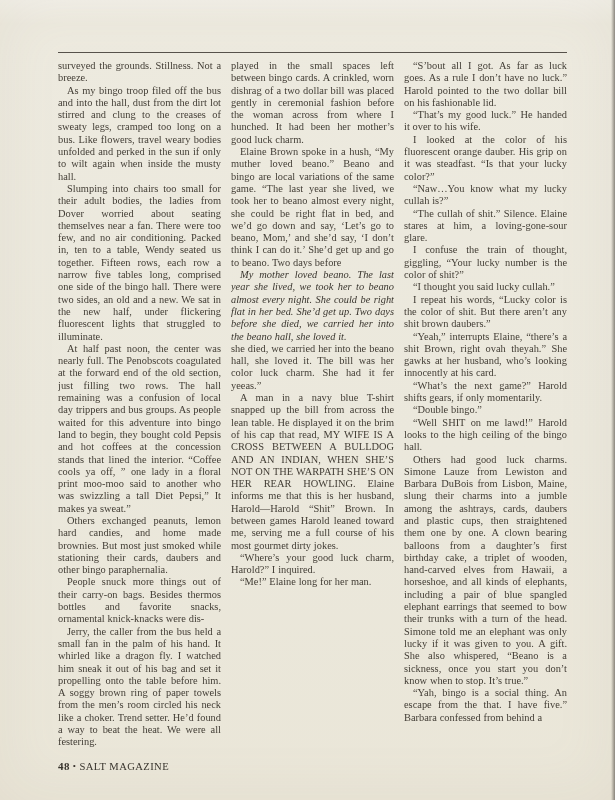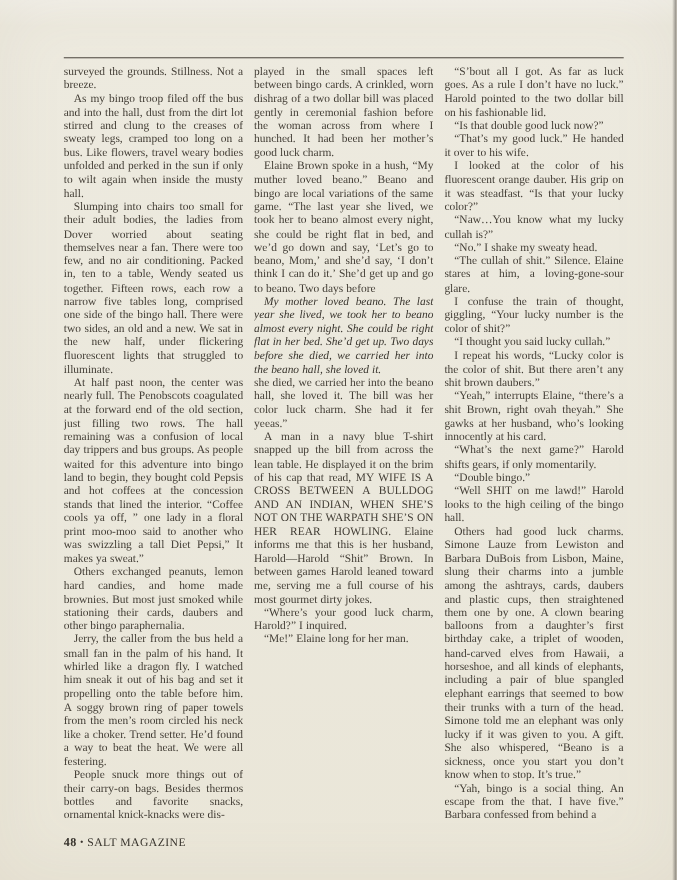--- a/index.html
+++ b/index.html
@@ -99,41 +99,39 @@
   <div class="content">
     <hr class="top-rule">
     <div class="columns">
 
       <div class="col">
         <p class="para flush">surveyed the grounds. Stillness. Not a breeze.</p>
         <p class="para">As my bingo troop filed off the bus and into the hall, dust from the dirt lot  stirred and clung to the creases of sweaty legs, cramped too long on a bus.  Like flowers, travel weary bodies unfolded and  perked in the sun if only to wilt again when inside the musty  hall.</p>
         <p class="para">Slumping into chairs too small for their  adult bodies, the ladies from Dover worried about seating themselves near a fan. There were too few, and no air conditioning. Packed in, ten to a table, Wendy seated us together. Fifteen rows, each row a narrow five tables long, comprised one side of the bingo hall. There were two sides, an old and a new. We sat in the new half, under flickering fluorescent lights that struggled to illuminate.</p>
         <p class="para">At half past noon, the center was nearly  full. The Penobscots coagulated at the forward end of the old section, just filling two rows. The hall remaining was a confusion of local day trippers and bus groups. As people waited for this adventure into bingo land to begin, they bought cold Pepsis and hot coffees at the concession stands that lined the interior. “Coffee cools ya off, ” one lady in a floral print moo-moo said to another  who was swizzling a tall Diet Pepsi,” It makes ya sweat.”</p>
         <p class="para">Others exchanged peanuts, lemon hard candies, and home made brownies. But most just smoked while stationing their cards, daubers and other bingo paraphernalia.</p>
+        <p class="para">People snuck more  things out of their carry-on bags. Besides thermos bottles  and favorite snacks, ornamental knick-knacks were dis-</p>
         <p class="para">Jerry, the caller from the bus held a small fan in the palm of his hand. It whirled like a dragon fly. I watched him sneak it out of his bag and set it propelling  onto  the  table  before him. A soggy brown  ring of paper towels from the men’s room circled his neck like a choker. Trend setter. He’d found a way to beat the heat. We were all festering.</p>
-        <p class="para">People snuck more  things out of their carry-on bags. Besides thermos bottles  and favorite snacks, ornamental knick-knacks were dis-</p>
       </div>
 
       <div class="col">
         <p class="para flush">played in the small spaces left between bingo cards. A crinkled, worn dishrag of a two dollar bill was placed gently in ceremonial fashion  before the woman across from where I hunched. It had been her mother’s good luck charm.</p>
         <p class="para">Elaine Brown spoke in a hush, “My muther loved beano.” Beano and bingo are local variations of the same game. “The last year  she lived, we took her to beano almost every night, she could be right flat in bed, and we’d go down and say, ‘Let’s go to beano, Mom,’ and she’d say, ‘I don’t think I can do it.’ She’d get up and go to beano. Two days before</p>
         <p class="para pull-quote">My mother loved beano. The last year she lived, we took her to beano almost every night. She could be right flat in her bed. She’d get up. Two days before she died, we carried her into the beano hall, she loved it.</p>
         <p class="para flush">she died, we carried her  into the beano hall, she loved it. The bill was her color luck charm. She had it fer yeeas.”</p>
         <p class="para">A man in a navy blue T-shirt snapped  up the bill from across the lean table. He displayed  it on the brim of his cap that read, MY WIFE IS A CROSS BETWEEN A BULLDOG AND AN INDIAN, WHEN SHE’S NOT ON THE WARPATH SHE’S ON HER REAR HOWLING. Elaine informs me  that this is her  husband,  Harold—Harold “Shit” Brown. In between games Harold leaned toward me, serving me a full course of his most gourmet dirty jokes.</p>
         <p class="para">“Where’s your good luck charm, Harold?” I inquired.</p>
         <p class="para">“Me!” Elaine long for her man.</p>
       </div>
 
       <div class="col">
         <p class="para">“S’bout all I got. As far as luck goes. As a rule I don’t have no luck.” Harold pointed  to  the two dollar bill on his fashionable lid.</p>
-        <p class="para">“Is that double good luck now?”</p>
         <p class="para">“That’s  my  good  luck.”  He handed it over to his wife.</p>
         <p class="para">I looked at the color of his fluorescent orange dauber. His grip on it was steadfast. “Is that your lucky color?”</p>
         <p class="para">“Naw…You know what my lucky cullah is?”</p>
-        <p class="para">“No.” I shake my sweaty head.</p>
         <p class="para">“The  cullah  of  shit.”  Silence. Elaine stares at him, a loving-gone-sour glare.</p>
         <p class="para">I confuse the train of thought, giggling, “Your lucky number is the color of shit?”</p>
         <p class="para">“I thought you said lucky cullah.”</p>
         <p class="para">I repeat his words, “Lucky color is  the  color  of  shit.  But  there aren’t any shit brown daubers.”</p>
         <p class="para">“Yeah,” interrupts Elaine, “there’s a shit Brown, right ovah theyah.” She gawks at her husband, who’s looking innocently at his card.</p>
         <p class="para">“What’s the next game?” Harold shifts gears, if only momentarily.</p>
         <p class="para">“Double bingo.”</p>
         <p class="para">“Well SHIT on me lawd!” Harold looks to the high ceiling of the bingo hall.</p>
         <p class="para">Others had good luck charms. Simone Lauze from Lewiston and Barbara DuBois from Lisbon, Maine, slung  their  charms into a jumble among  the  ashtrays, cards, daubers and plastic cups, then straightened them one by one. A clown bearing balloons from a daughter’s first birthday cake, a triplet of wooden, hand-carved elves from Hawaii, a horseshoe, and all kinds of elephants, including a pair of blue spangled elephant earrings that seemed to bow their trunks with a turn of the head. Simone told me an elephant was only lucky if it was given to you. A gift. She also whispered, “Beano is a sickness, once you start you don’t know when to stop. It’s true.”</p>
         <p class="para">“Yah, bingo is a social thing. An escape from the that. I have five.” Barbara confessed from behind a</p>

